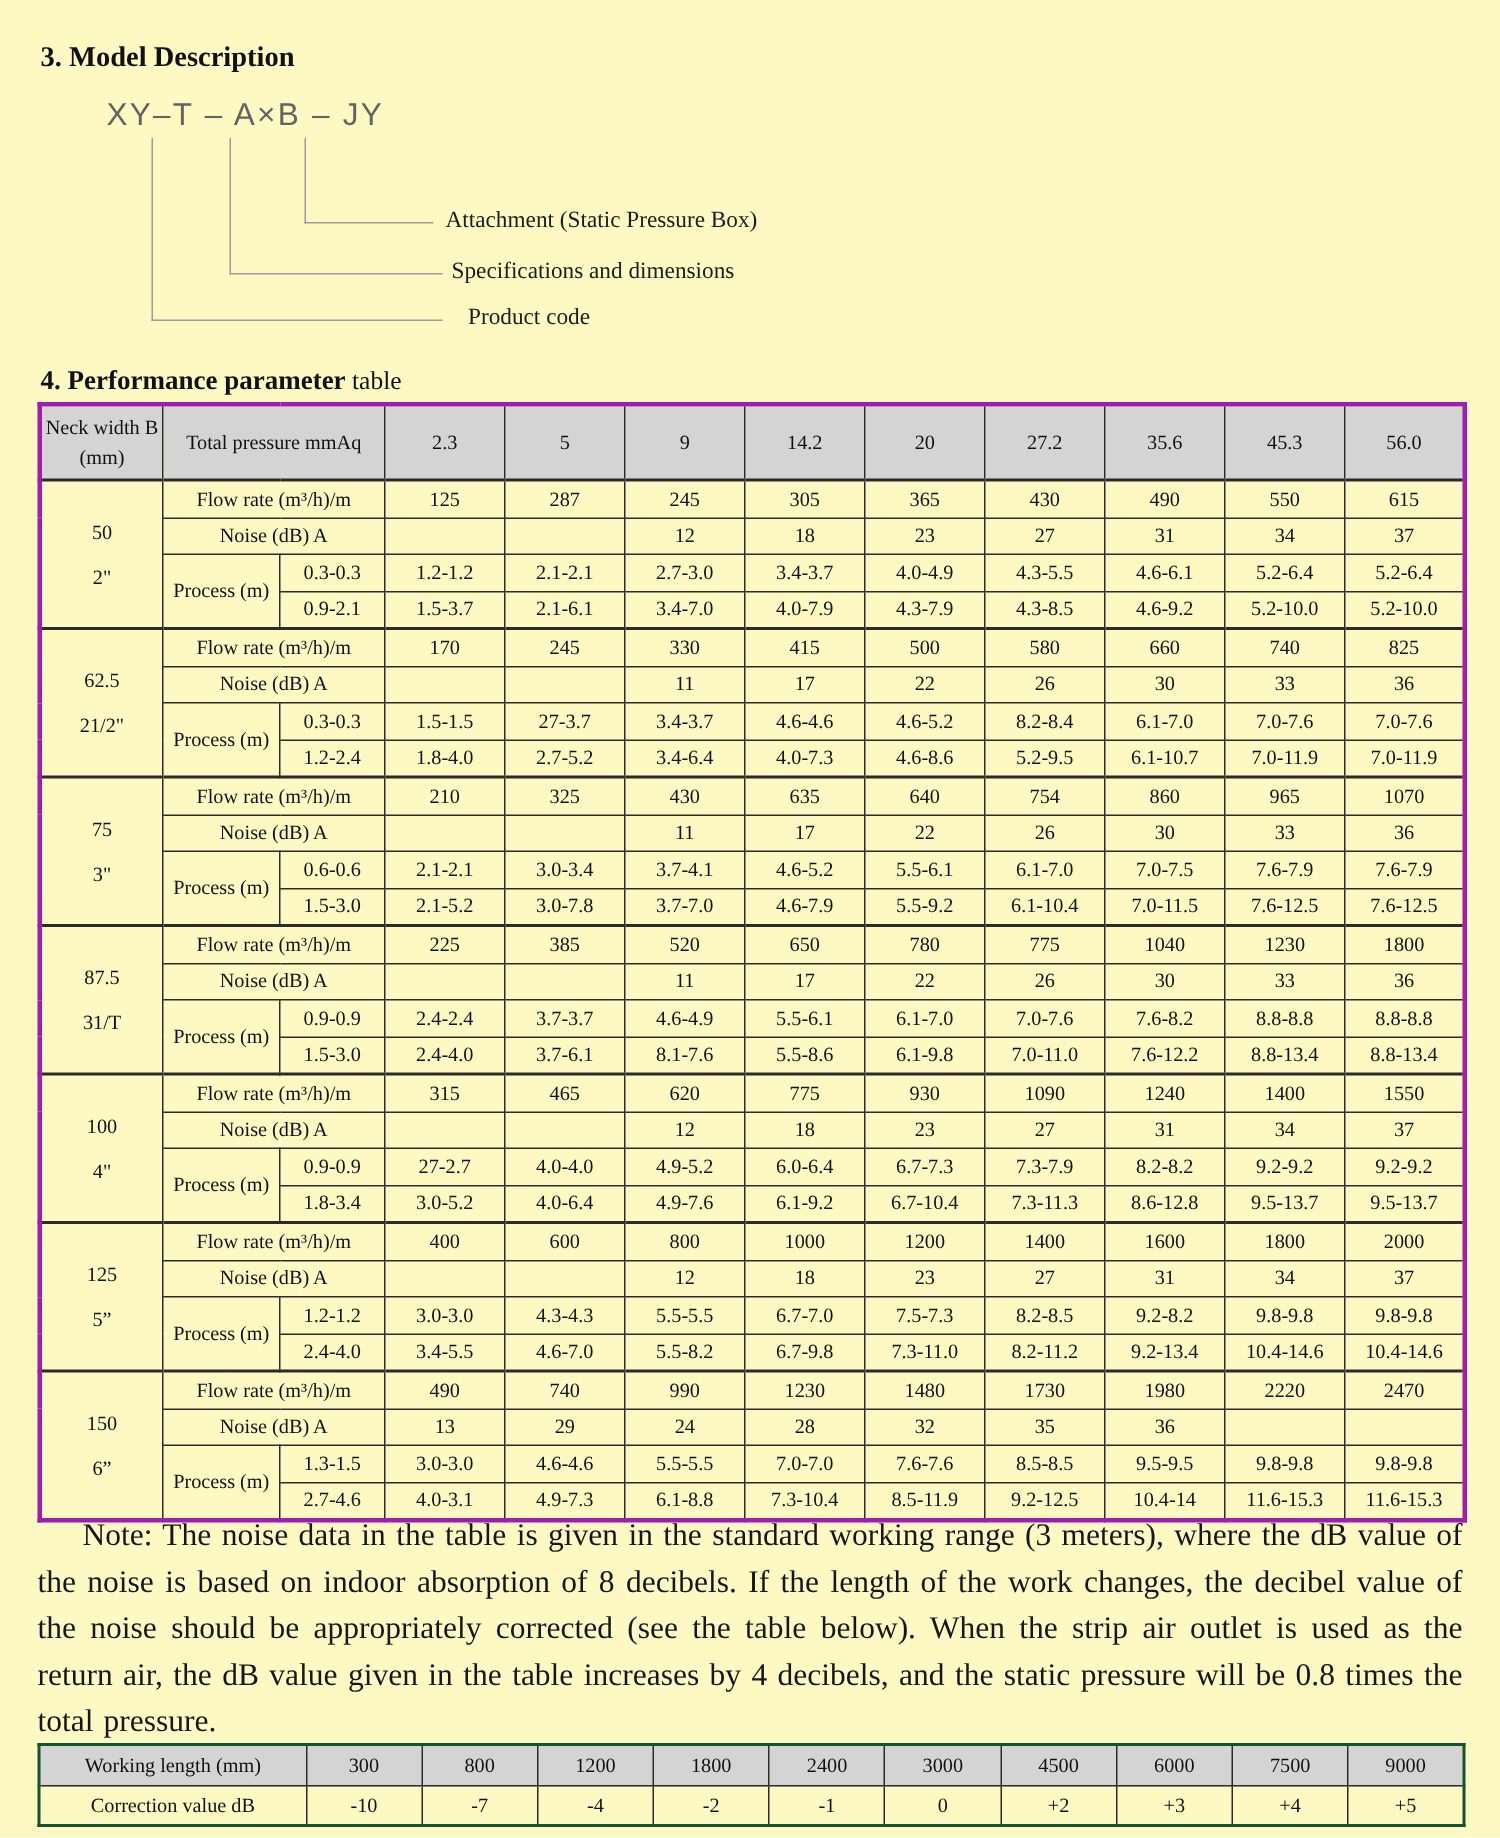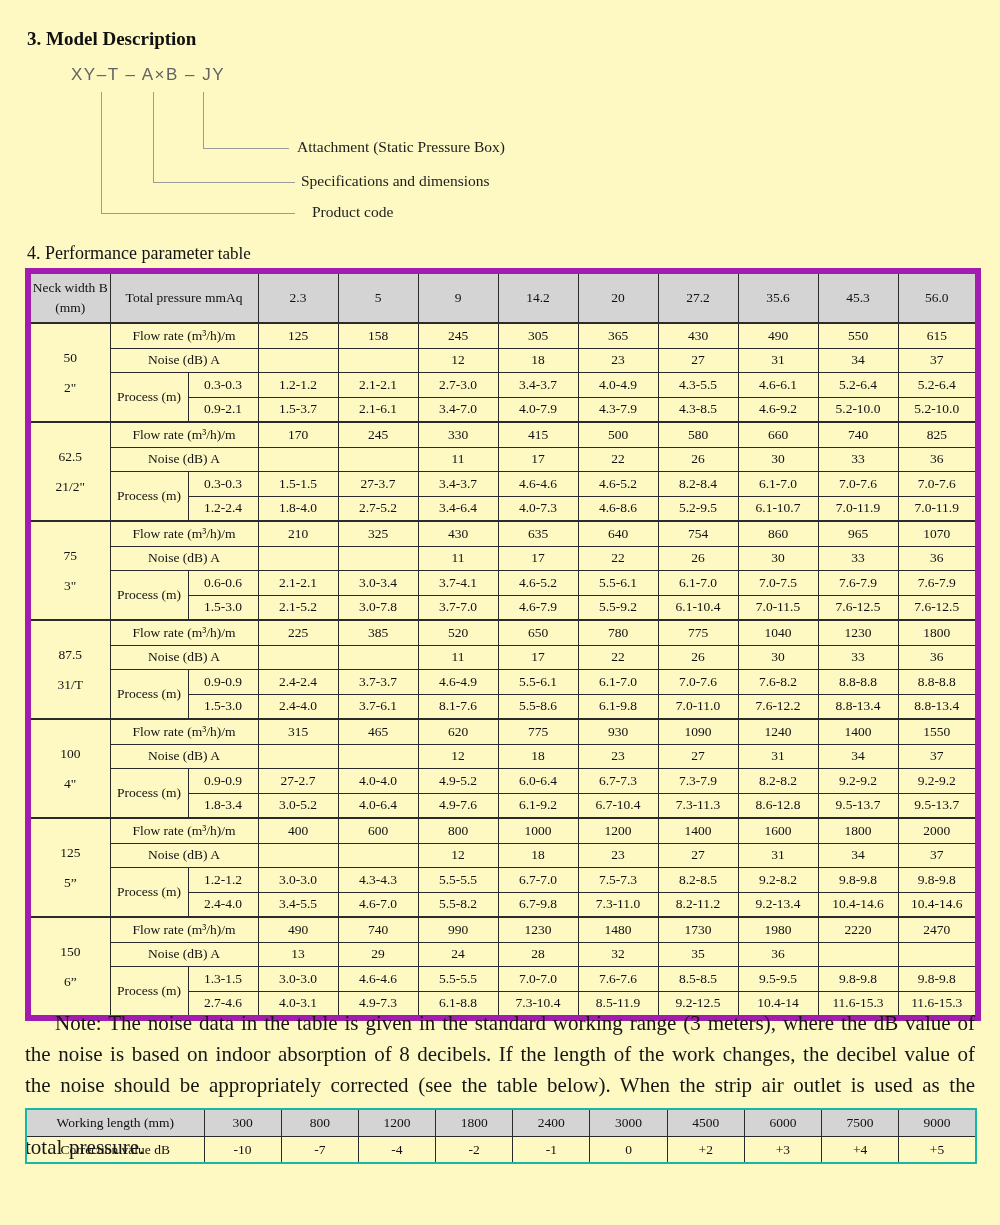--- a/index.html
+++ b/index.html
@@ -4,61 +4,61 @@
 <style>
   html,body{margin:0;padding:0;background:#ffffff;}
   .page{
     position:relative;width:1000px;height:1225px;background:#fef9c3;
     font-family:"Liberation Serif","DejaVu Serif",serif;color:#111;
     overflow:hidden;
   }
   
   .h-sec3{position:absolute;left:27px;top:28px;font-size:19px;font-weight:bold;}
   .h-sec4{position:absolute;left:27px;top:243px;font-size:17px;}
-  .h-sec4 .bold{font-weight:normal;font-size:18px;}
+  .h-sec4 .bold{font-weight:bold;font-size:18px;}
   
   .model-code{
     position:absolute;left:71px;top:65px;
     font-family:"Liberation Sans","DejaVu Sans",sans-serif;
-    font-size:17px;color:#636363;letter-spacing:1.5px;
+    font-size:21px;color:#636363;letter-spacing:1.5px;
   }
   .lline{position:absolute;border-left:1.5px solid #9b9b9b;border-bottom:1.5px solid #9b9b9b;}
   .l-attach{left:203px;top:92px;width:85px;height:56px;}
   .l-spec{left:153px;top:92px;width:141px;height:90px;}
   .l-prod{left:101px;top:92px;width:193px;height:121px;}
   .dlabel{position:absolute;font-size:15.5px;color:#1c1c1c;white-space:nowrap;}
   .dl-attach{left:297px;top:138px;}
   .dl-spec{left:301px;top:172px;}
   .dl-prod{left:312px;top:203px;}
   
   .ptable{
     position:absolute;left:25px;top:268px;width:950px;
     border-collapse:collapse;table-layout:fixed;
-    border:6px solid #a21caf;
+    border:3px solid #a21caf;
   }
   .ptable th,.ptable td{
     border:1px solid #2b2b2b;text-align:center;vertical-align:middle;
     padding:0;font-size:13.5px;font-weight:normal;height:23.5px;
     overflow:hidden;white-space:nowrap;
   }
   .ptable thead th{background:#d4d4d4;height:48px;border-bottom:2px solid #2b2b2b;line-height:20px;}
   .ptable tr.gstart td{border-top:2px solid #2b2b2b;}
   .ptable td.neck div{line-height:22px;}
   .ptable td.neck div:first-child{margin-bottom:8px;text-align:center;}
   
   .note{
     position:absolute;left:25px;top:1008px;width:950px;margin:0;
     font-size:21px;line-height:31px;text-align:justify;text-indent:30px;
     word-spacing:1.5px;color:#161616;
   }
   
   .ctable{
-    position:absolute;left:25px;top:1108px;width:950px;
+    position:absolute;left:25px;top:1162px;width:950px;
     border-collapse:collapse;table-layout:fixed;
-    border:2px solid #14b8a6;
+    border:2px solid #14532d;
   }
   .ctable td{
     border:1px solid #2b2b2b;text-align:center;vertical-align:middle;
     padding:0;font-size:13.5px;height:25px;white-space:nowrap;
   }
   .ctable tr.chead td{background:#d4d4d4;height:26px;}
 </style>
 </head>
 <body>
 
@@ -114,21 +114,21 @@
         </tr>
     </thead>
     <tbody id="ptbody">
         <tr class="gstart">
           <td rowspan="4" class="neck">
             <div>50</div>
             <div>2"</div>
           </td>
           <td colspan="2">Flow rate (m³/h)/m</td>
           <td>125</td>
-          <td>158</td>
+          <td>287</td>
           <td>245</td>
           <td>305</td>
           <td>365</td>
           <td>430</td>
           <td>490</td>
           <td>550</td>
           <td>615</td>
         </tr>
         <tr>
           <td colspan="2">Noise (dB) A</td>

